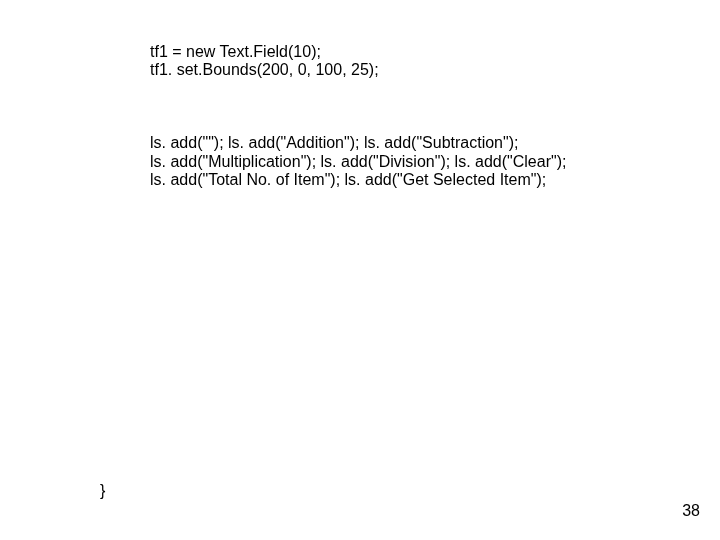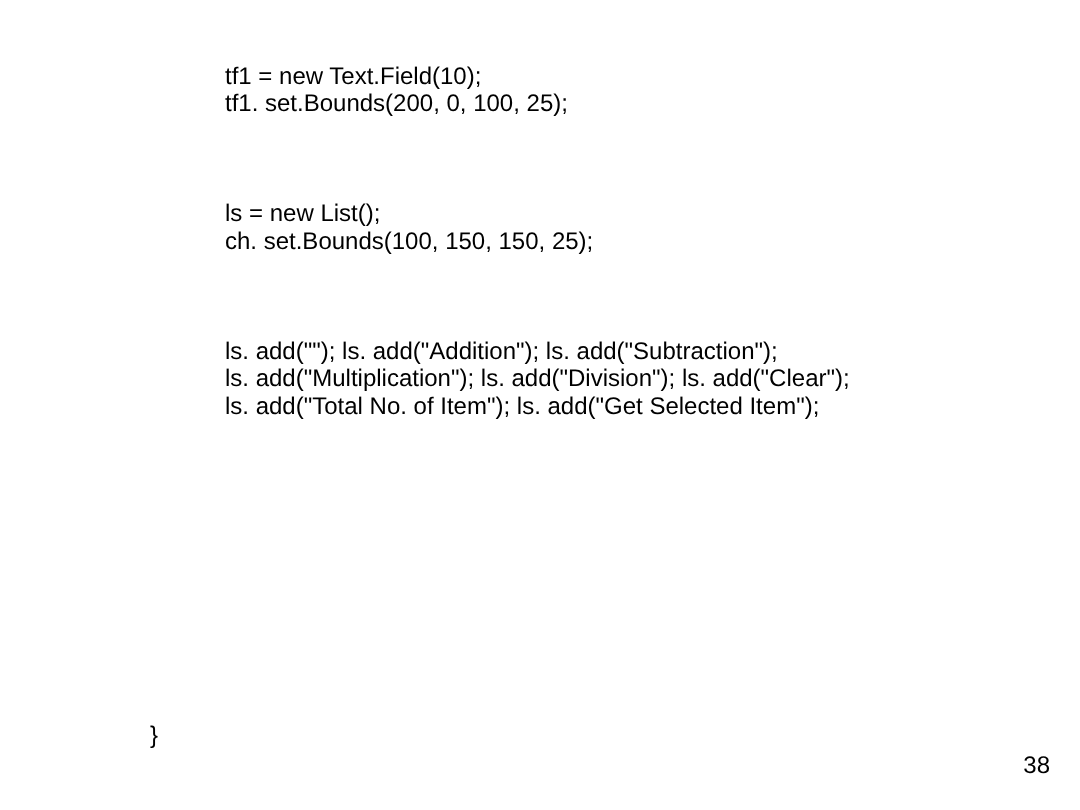--- a/index.html
+++ b/index.html
@@ -42,22 +42,20 @@
   }
 </style>
 </head>
 <body>
 
 <div class="slide">
 
   <div class="code-block">
     <div class="para"><span>tf1 = new Text.Field(10);</span>
 <span>tf1. set.Bounds(200, 0, 100, 25);</span></div>
-    <div class="para"><span>ls = new List();</span>
-<span>ch. set.Bounds(100, 150, 150, 25);</span></div>
     <div class="para"><span>ls. add(""); ls. add("Addition"); ls. add("Subtraction");</span>
 <span>ls. add("Multiplication"); ls. add("Division"); ls. add("Clear");</span>
 <span>ls. add("Total No. of Item"); ls. add("Get Selected Item");</span></div>
     
   </div>
 
   <div class="closing-brace">}</div>
 
   <div class="page-number">38</div>
 

